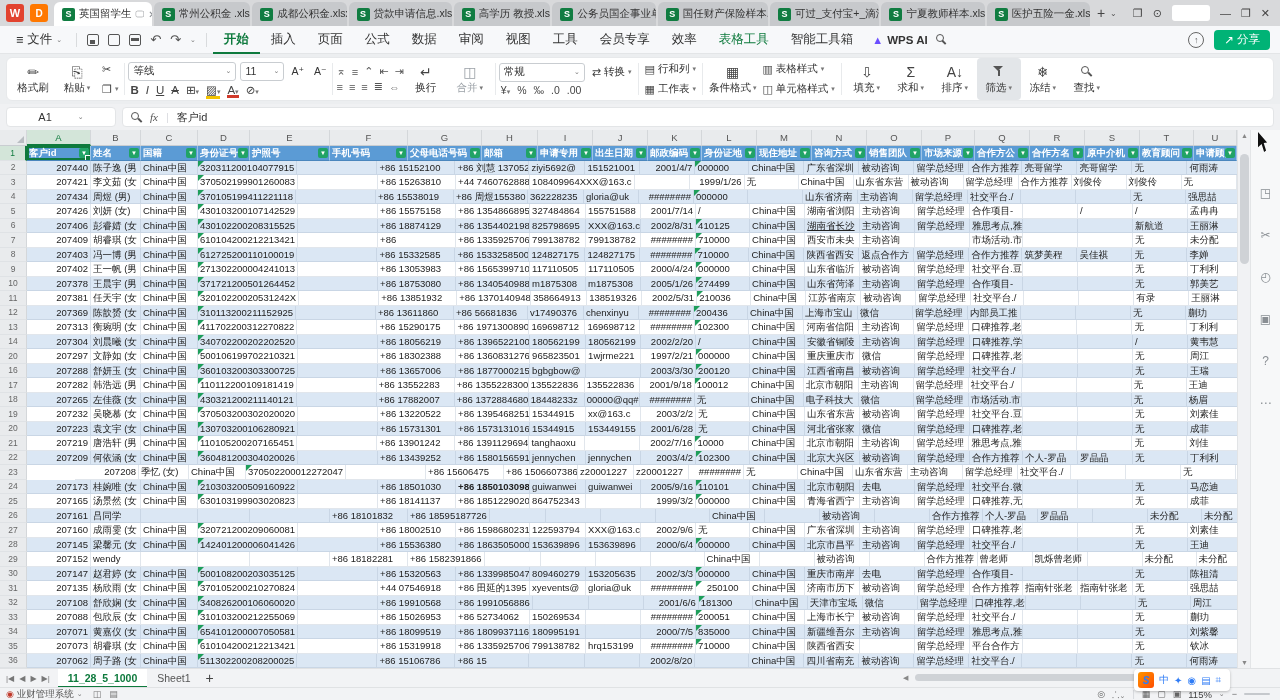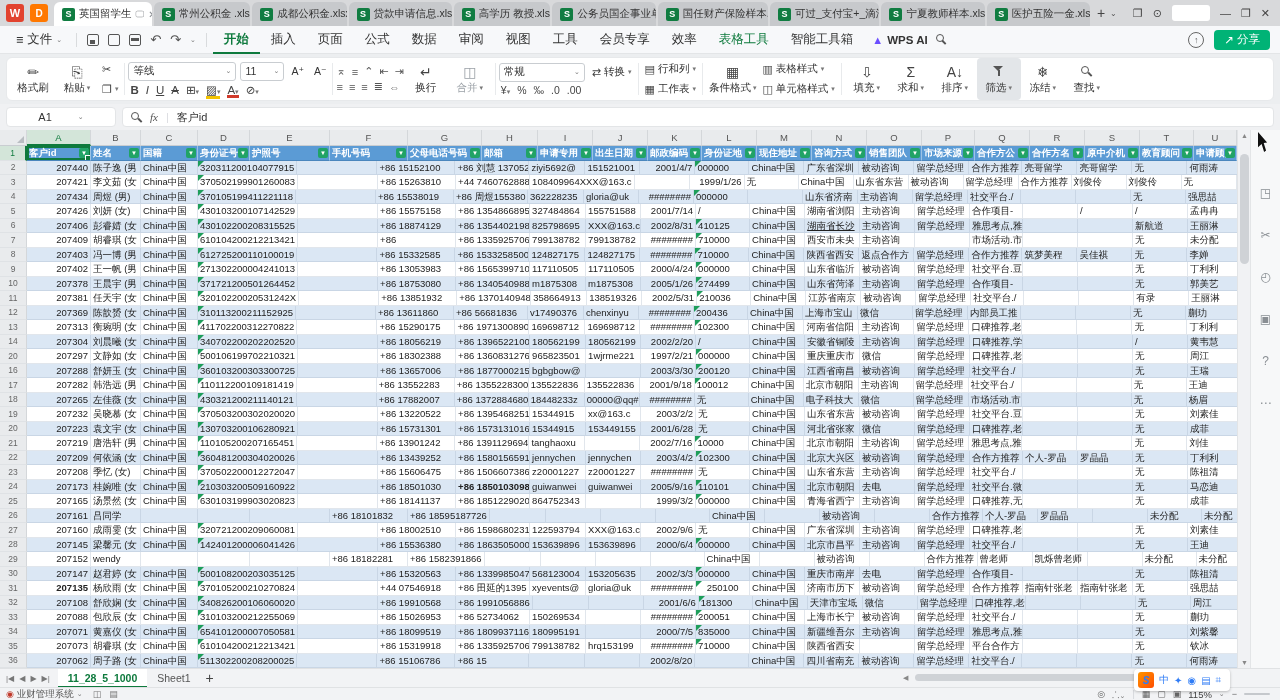--- a/index.html
+++ b/index.html
@@ -943,21 +943,21 @@
           <div class="gcell" style="flex-basis: 55px;">被动咨询</div>
           <div class="gcell" style="flex-basis: 55px;">留学总经理</div>
           <div class="gcell" style="flex-basis: 53px;">合作方推荐</div>
           <div class="gcell" style="flex-basis: 55px;">个人-罗晶</div>
           <div class="gcell" style="flex-basis: 55px;">罗晶晶</div>
           <div class="gcell" style="flex-basis: 55px;">无</div>
           <div class="gcell" style="flex-basis: 54px;">丁利利</div>
         </div>
         <div class="grow">
           <div class="rnum">23</div>
-          <div class="gcell ar" style="flex-basis: 64px;">207208</div>
+          <div class="gcell ar" style="flex-basis: 64px; margin-left: 48px;">207208</div>
           <div class="gcell" style="flex-basis: 50px;">季忆 (女)</div>
           <div class="gcell" style="flex-basis: 57px;">China中国</div>
           <div class="gcell ov tri" style="flex-basis: 52px;">370502200012272047</div>
           <div class="gcell" style="flex-basis: 80px;"></div>
           <div class="gcell" style="flex-basis: 78px;">+86 15606475</div>
           <div class="gcell" style="flex-basis: 74px;">+86 1506607386</div>
           <div class="gcell" style="flex-basis: 56px;">z20001227</div>
           <div class="gcell" style="flex-basis: 55px;">z20001227</div>
           <div class="gcell ar" style="flex-basis: 55px;">########</div>
           <div class="gcell" style="flex-basis: 54px;">无</div>
@@ -1113,37 +1113,37 @@
         </div>
         <div class="grow band">
           <div class="rnum">30</div>
           <div class="gcell ar" style="flex-basis: 64px;">207147</div>
           <div class="gcell" style="flex-basis: 50px;">赵君婷 (女</div>
           <div class="gcell" style="flex-basis: 57px;">China中国</div>
           <div class="gcell ov tri" style="flex-basis: 52px;">500108200203035125</div>
           <div class="gcell" style="flex-basis: 80px;"></div>
           <div class="gcell" style="flex-basis: 78px;">+86 15320563</div>
           <div class="gcell" style="flex-basis: 74px;">+86 1339985047</div>
-          <div class="gcell" style="flex-basis: 56px;">568123004</div>
+          <div class="gcell" style="flex-basis: 56px;">809460279</div>
           <div class="gcell" style="flex-basis: 55px;">153205635</div>
           <div class="gcell ar" style="flex-basis: 55px;">2002/3/3</div>
           <div class="gcell tri" style="flex-basis: 54px;">000000</div>
           <div class="gcell" style="flex-basis: 55px;">China中国</div>
           <div class="gcell" style="flex-basis: 55px;">重庆市南岸</div>
           <div class="gcell" style="flex-basis: 55px;">去电</div>
           <div class="gcell" style="flex-basis: 55px;">留学总经理</div>
           <div class="gcell" style="flex-basis: 53px;">合作项目-</div>
           <div class="gcell" style="flex-basis: 55px;"></div>
           <div class="gcell" style="flex-basis: 55px;"></div>
           <div class="gcell" style="flex-basis: 55px;">无</div>
           <div class="gcell" style="flex-basis: 54px;">陈祖清</div>
         </div>
         <div class="grow">
           <div class="rnum">31</div>
-          <div class="gcell ar" style="flex-basis: 64px; font-weight: bold;">207135</div>
+          <div class="gcell ar" style="flex-basis: 64px;">207135</div>
           <div class="gcell" style="flex-basis: 50px;">杨欣雨 (女</div>
           <div class="gcell" style="flex-basis: 57px;">China中国</div>
           <div class="gcell ov tri" style="flex-basis: 52px;">370105200210270824</div>
           <div class="gcell" style="flex-basis: 80px;"></div>
           <div class="gcell" style="flex-basis: 78px;">+44 07546918</div>
           <div class="gcell" style="flex-basis: 74px;">+86 田延的1395</div>
           <div class="gcell" style="flex-basis: 56px;">xyevents@</div>
           <div class="gcell" style="flex-basis: 55px;">gloria@uk</div>
           <div class="gcell ar" style="flex-basis: 55px;">########</div>
           <div class="gcell tri" style="flex-basis: 54px; text-align: center;">250100</div>

